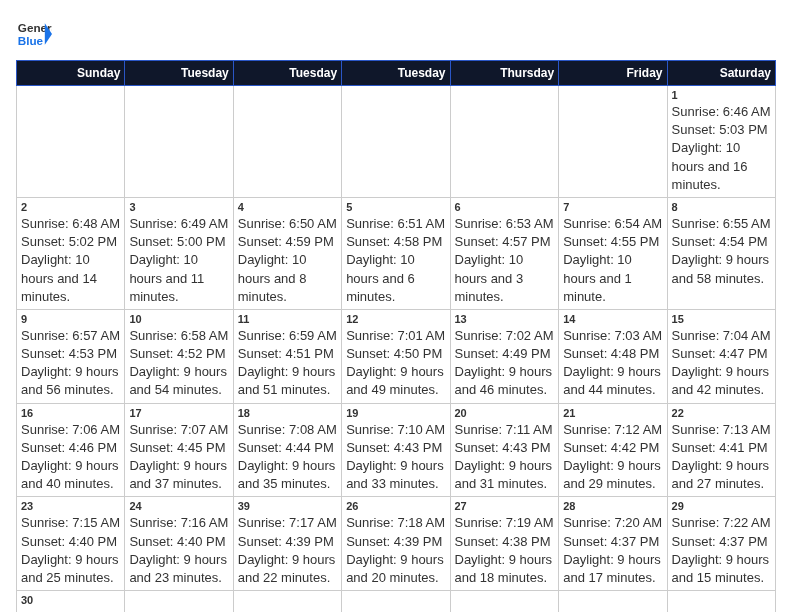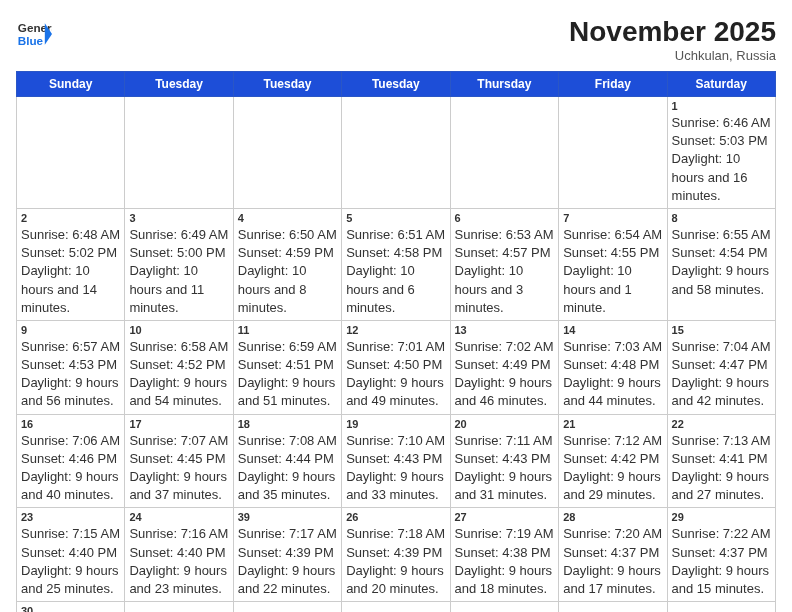--- a/index.html
+++ b/index.html
@@ -42,26 +42,26 @@
     .subtitle {
       font-size: 13px;
       color: #555;
     }
     .calendar {
       width: 100%;
       border-collapse: collapse;
       border: 1px solid #ccc;
     }
     .calendar th {
-      background: #1d4ed8;
+      background: #0f172a;
       color: #fff;
       font-size: 12px;
       font-weight: bold;
       padding: 5px 4px;
-      text-align: center;
+      text-align: right;
       border: 1px solid #2a56c6;
     }
     .calendar td {
       border: 1px solid #ccc;
       vertical-align: top;
       padding: 3px 4px;
       width: 113px;
       min-height: 70px;
       font-size: 9.5px;
       color: #333;
@@ -88,24 +88,20 @@
 
 <div class="page">
   <div class="header">
     <div class="logo">
       <svg class="logo-icon" viewBox="0 0 40 40">
         <text x="2" y="18" font-size="13" font-weight="bold" fill="#333" font-family="Arial">General</text>
         <text x="2" y="32" font-size="13" font-weight="bold" fill="#1a73e8" font-family="Arial">Blue</text>
         <polygon points="32,8 40,20 32,32" fill="#1a73e8"></polygon>
       </svg>
     </div>
-    <div class="title-block">
-      <div class="month-title">November 2025</div>
-      <div class="subtitle">Uchkulan, Russia</div>
-    </div>
   </div>
 
   <table class="calendar" id="cal-table">
     <thead id="cal-head">
         <tr>
           <th>Sunday</th>
           <th>Tuesday</th>
           <th>Tuesday</th>
           <th>Tuesday</th>
           <th>Thursday</th>

